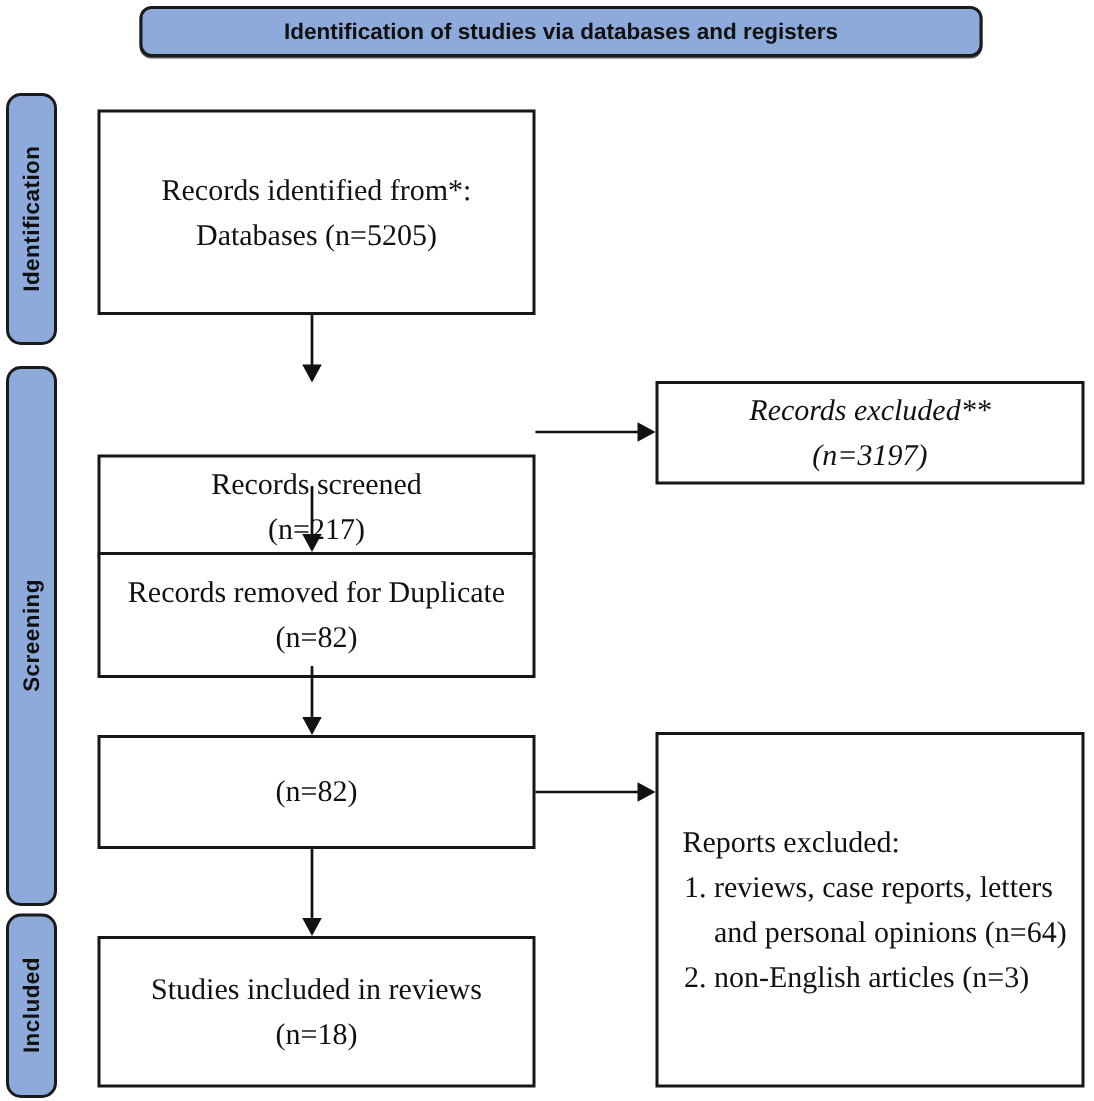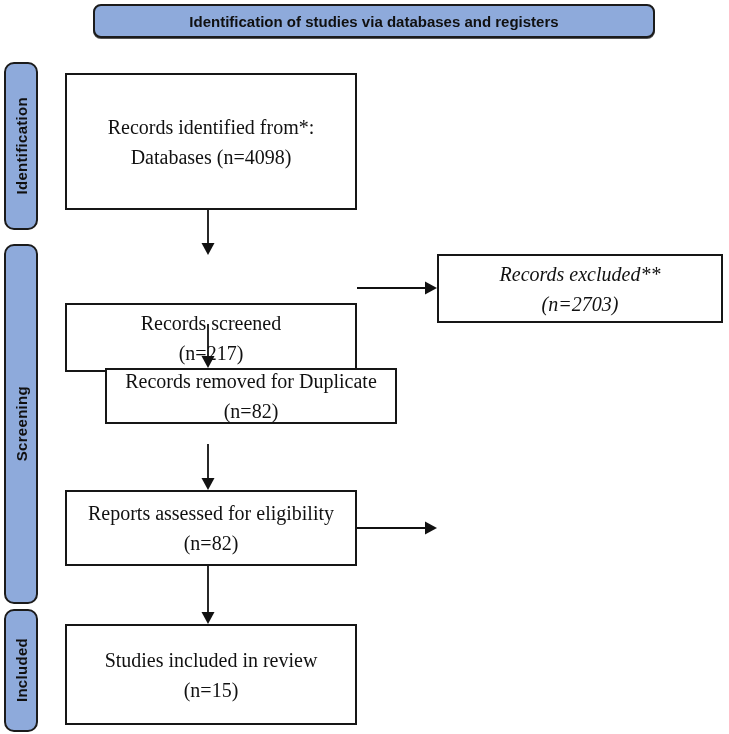--- a/index.html
+++ b/index.html
@@ -34,21 +34,21 @@
   .fbox{
     position:absolute;background:#ffffff;border:2px solid #161616;
     display:flex;flex-direction:column;align-items:center;justify-content:center;
     text-align:center;font-size:20px;line-height:1.5;
   }
   .col-main{left:65px;width:292px;}
   .col-right{left:437px;width:286px;}
   .b-identified{top:73px;height:137px;}
   .b-screened{top:255px;height:69px;margin-top:48px;}
   .b-excluded{top:254px;height:69px;font-style:italic;}
-  .b-duplicate{top:368px;height:56px;margin-left:40px;}
+  .b-duplicate{top:368px;height:84px;}
   .b-assessed{top:490px;height:76px;}
   .b-reports-excluded{
     top:488px;height:237px;
     align-items:flex-start;text-align:left;
     padding:0 8px 0 16px;justify-content:center;
   }
   .b-included{top:624px;height:101px;}
   .b-reports-excluded ol{
     margin:0;padding:0 0 0 21px;
   }
@@ -69,47 +69,53 @@
   </div>
   <div class="rail rail-screening">
     <span>Screening</span>
   </div>
   <div class="rail rail-included">
     <span>Included</span>
   </div>
 
   <div class="fbox col-main b-identified">
     <div>Records identified from*:</div>
-    <div>Databases (n=4098)</div>
+    <div>Databases (n=5205)</div>
   </div>
 
   <div class="fbox col-main b-screened">
     <div>Records screened</div>
     <div>(n=217)</div>
   </div>
 
   <div class="fbox col-right b-excluded">
     <div>Records excluded**</div>
-    <div>(n=2703)</div>
+    <div>(n=3197)</div>
   </div>
 
   <div class="fbox col-main b-duplicate">
     <div>Records removed for Duplicate</div>
     <div>(n=82)</div>
   </div>
 
   <div class="fbox col-main b-assessed">
-    <div>Reports assessed for eligibility</div>
     <div>(n=82)</div>
   </div>
 
+  <div class="fbox col-right b-reports-excluded">
+    <div>Reports excluded:</div>
+    <ol>
+      <li>reviews, case reports, letters and personal opinions (n=64)</li>
+      <li>non-English articles (n=3)</li>
+    </ol>
+  </div>
 
   <div class="fbox col-main b-included">
-    <div>Studies included in review</div>
-    <div>(n=15)</div>
+    <div>Studies included in reviews</div>
+    <div>(n=18)</div>
   </div>
 
   <svg class="arrow-layer" width="729" height="734" viewBox="0 0 729 734" xmlns="http://www.w3.org/2000/svg">
 
     <g>
       <line x1="208" y1="210" x2="208" y2="245" stroke="#111" stroke-width="1.8"></line>
       <polygon points="201.5,243 214.5,243 208,255" fill="#111"></polygon>
     </g>
 
     <g>

